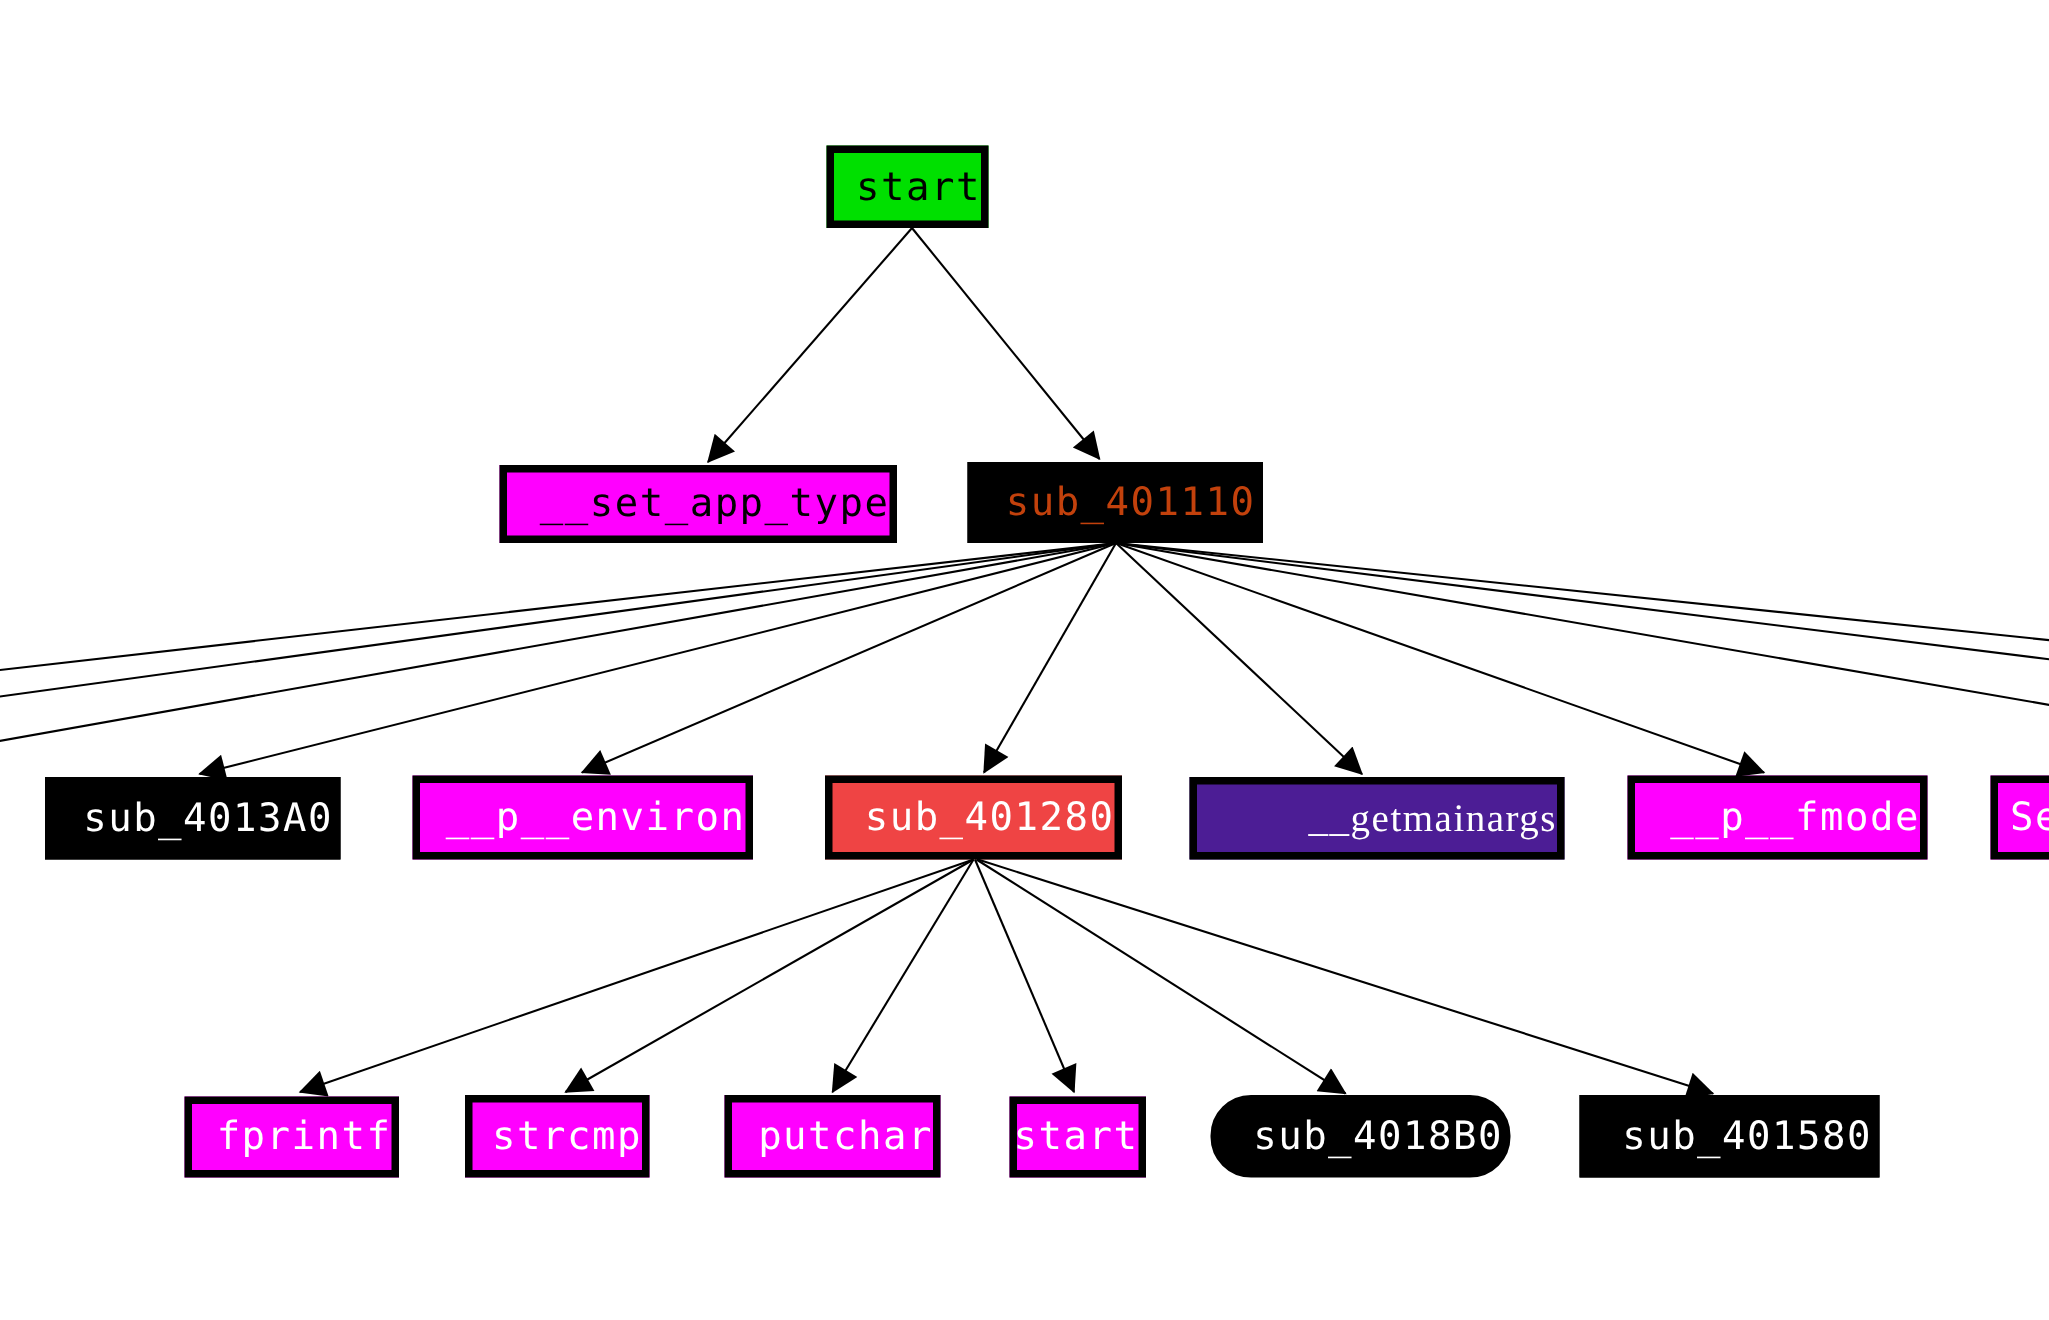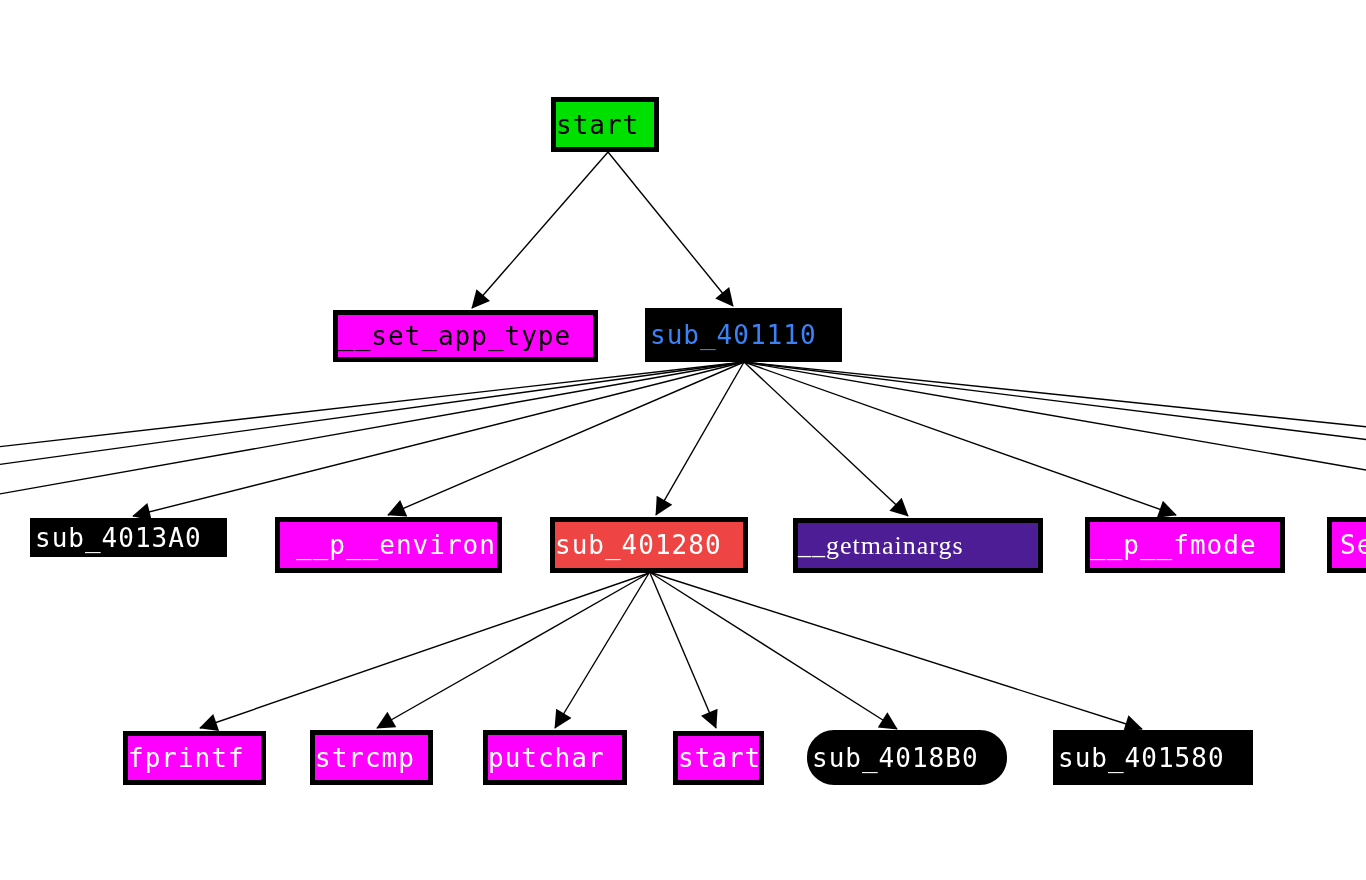--- a/index.html
+++ b/index.html
@@ -15,21 +15,21 @@
     background: #ffffff;
     font-family: "DejaVu Sans Mono", "Liberation Mono", monospace;
     overflow: hidden;
   }
   .node {
     position: absolute;
     box-sizing: border-box;
     border: 5px solid #000000;
     display: flex;
     align-items: center;
-    justify-content: flex-start;
+    justify-content: flex-end;
     font-size: 26px;
     line-height: 1;
     white-space: nowrap;
     letter-spacing: 1px;
     z-index: 1;
     cursor: default;
     user-select: none;
   }
   .node.clipped {
     justify-content: flex-start;
@@ -46,24 +46,24 @@
 </head>
 <body>
 
 <div id="graph-canvas" style="width: 1366px; height: 880px; background: rgb(255, 255, 255);">
     <div class="node" style="left: 551px; top: 97px; width: 108px; height: 55px; background: rgb(0, 224, 0); color: rgb(0, 0, 0); border-color: rgb(0, 0, 0);">
       <span>start</span>
     </div>
     <div class="node" style="left: 333px; top: 310px; width: 265px; height: 52px; background: rgb(255, 0, 255); color: rgb(0, 0, 0); border-color: rgb(0, 0, 0);">
       <span>__set_app_type</span>
     </div>
-    <div class="node" style="left: 645px; top: 308px; width: 197px; height: 54px; background: rgb(0, 0, 0); color: #3b82f6; border-color: rgb(0, 0, 0);">
+    <div class="node" style="left: 645px; top: 308px; width: 197px; height: 54px; background: rgb(0, 0, 0); color: #c2410c; border-color: rgb(0, 0, 0);">
       <span>sub_401110</span>
     </div>
-    <div class="node" style="left: 30px; top: 518px; width: 197px; height: 39px; background: rgb(0, 0, 0); color: rgb(255, 255, 255); border-color: rgb(0, 0, 0);">
+    <div class="node" style="left: 30px; top: 518px; width: 197px; height: 55px; background: rgb(0, 0, 0); color: rgb(255, 255, 255); border-color: rgb(0, 0, 0);">
       <span>sub_4013A0</span>
     </div>
     <div class="node" style="left: 275px; top: 517px; width: 227px; height: 56px; background: rgb(255, 0, 255); color: rgb(255, 255, 255); border-color: rgb(0, 0, 0); padding-left: 16px;">
       <span>__p__environ</span>
     </div>
     <div class="node" style="left: 550px; top: 517px; width: 198px; height: 56px; background: #ef4444; color: rgb(255, 255, 255); border-color: rgb(0, 0, 0);">
       <span>sub_401280</span>
     </div>
     <div class="node" style="left: 793px; top: 518px; width: 250px; height: 55px; background: #4c1d95; color: rgb(255, 255, 255); border-color: rgb(0, 0, 0); font-family: Liberation Serif, serif;">
       <span>__getmainargs</span>

